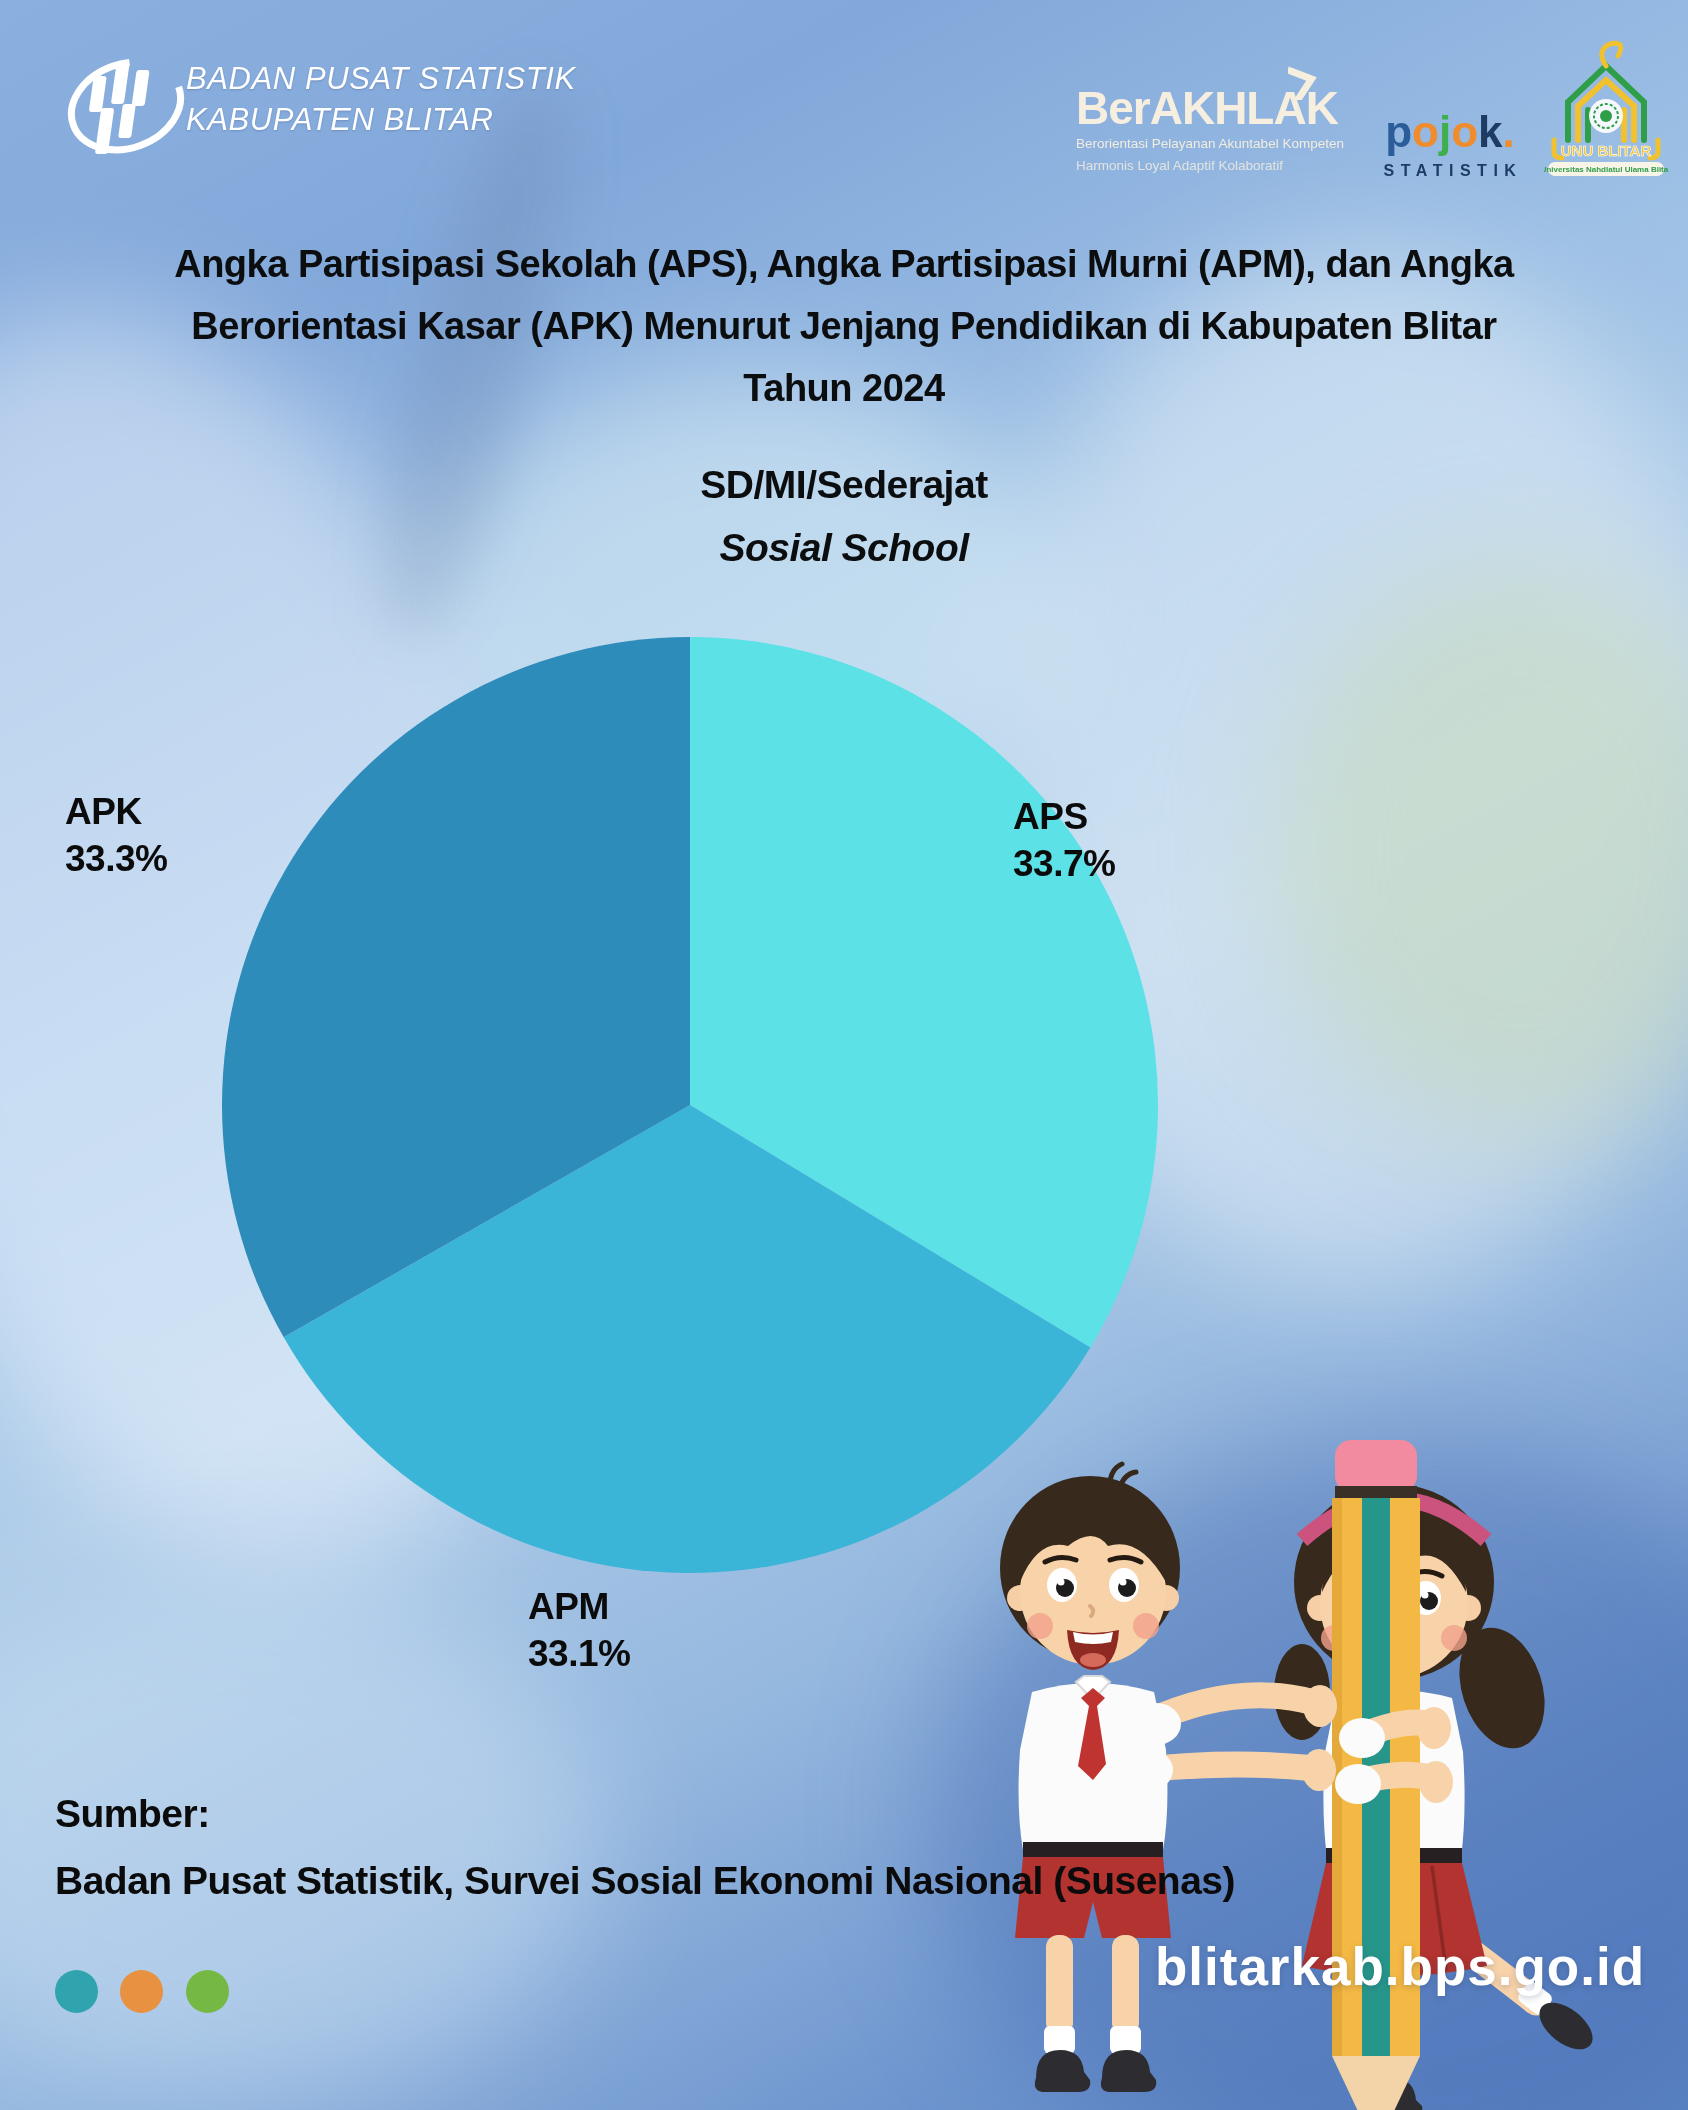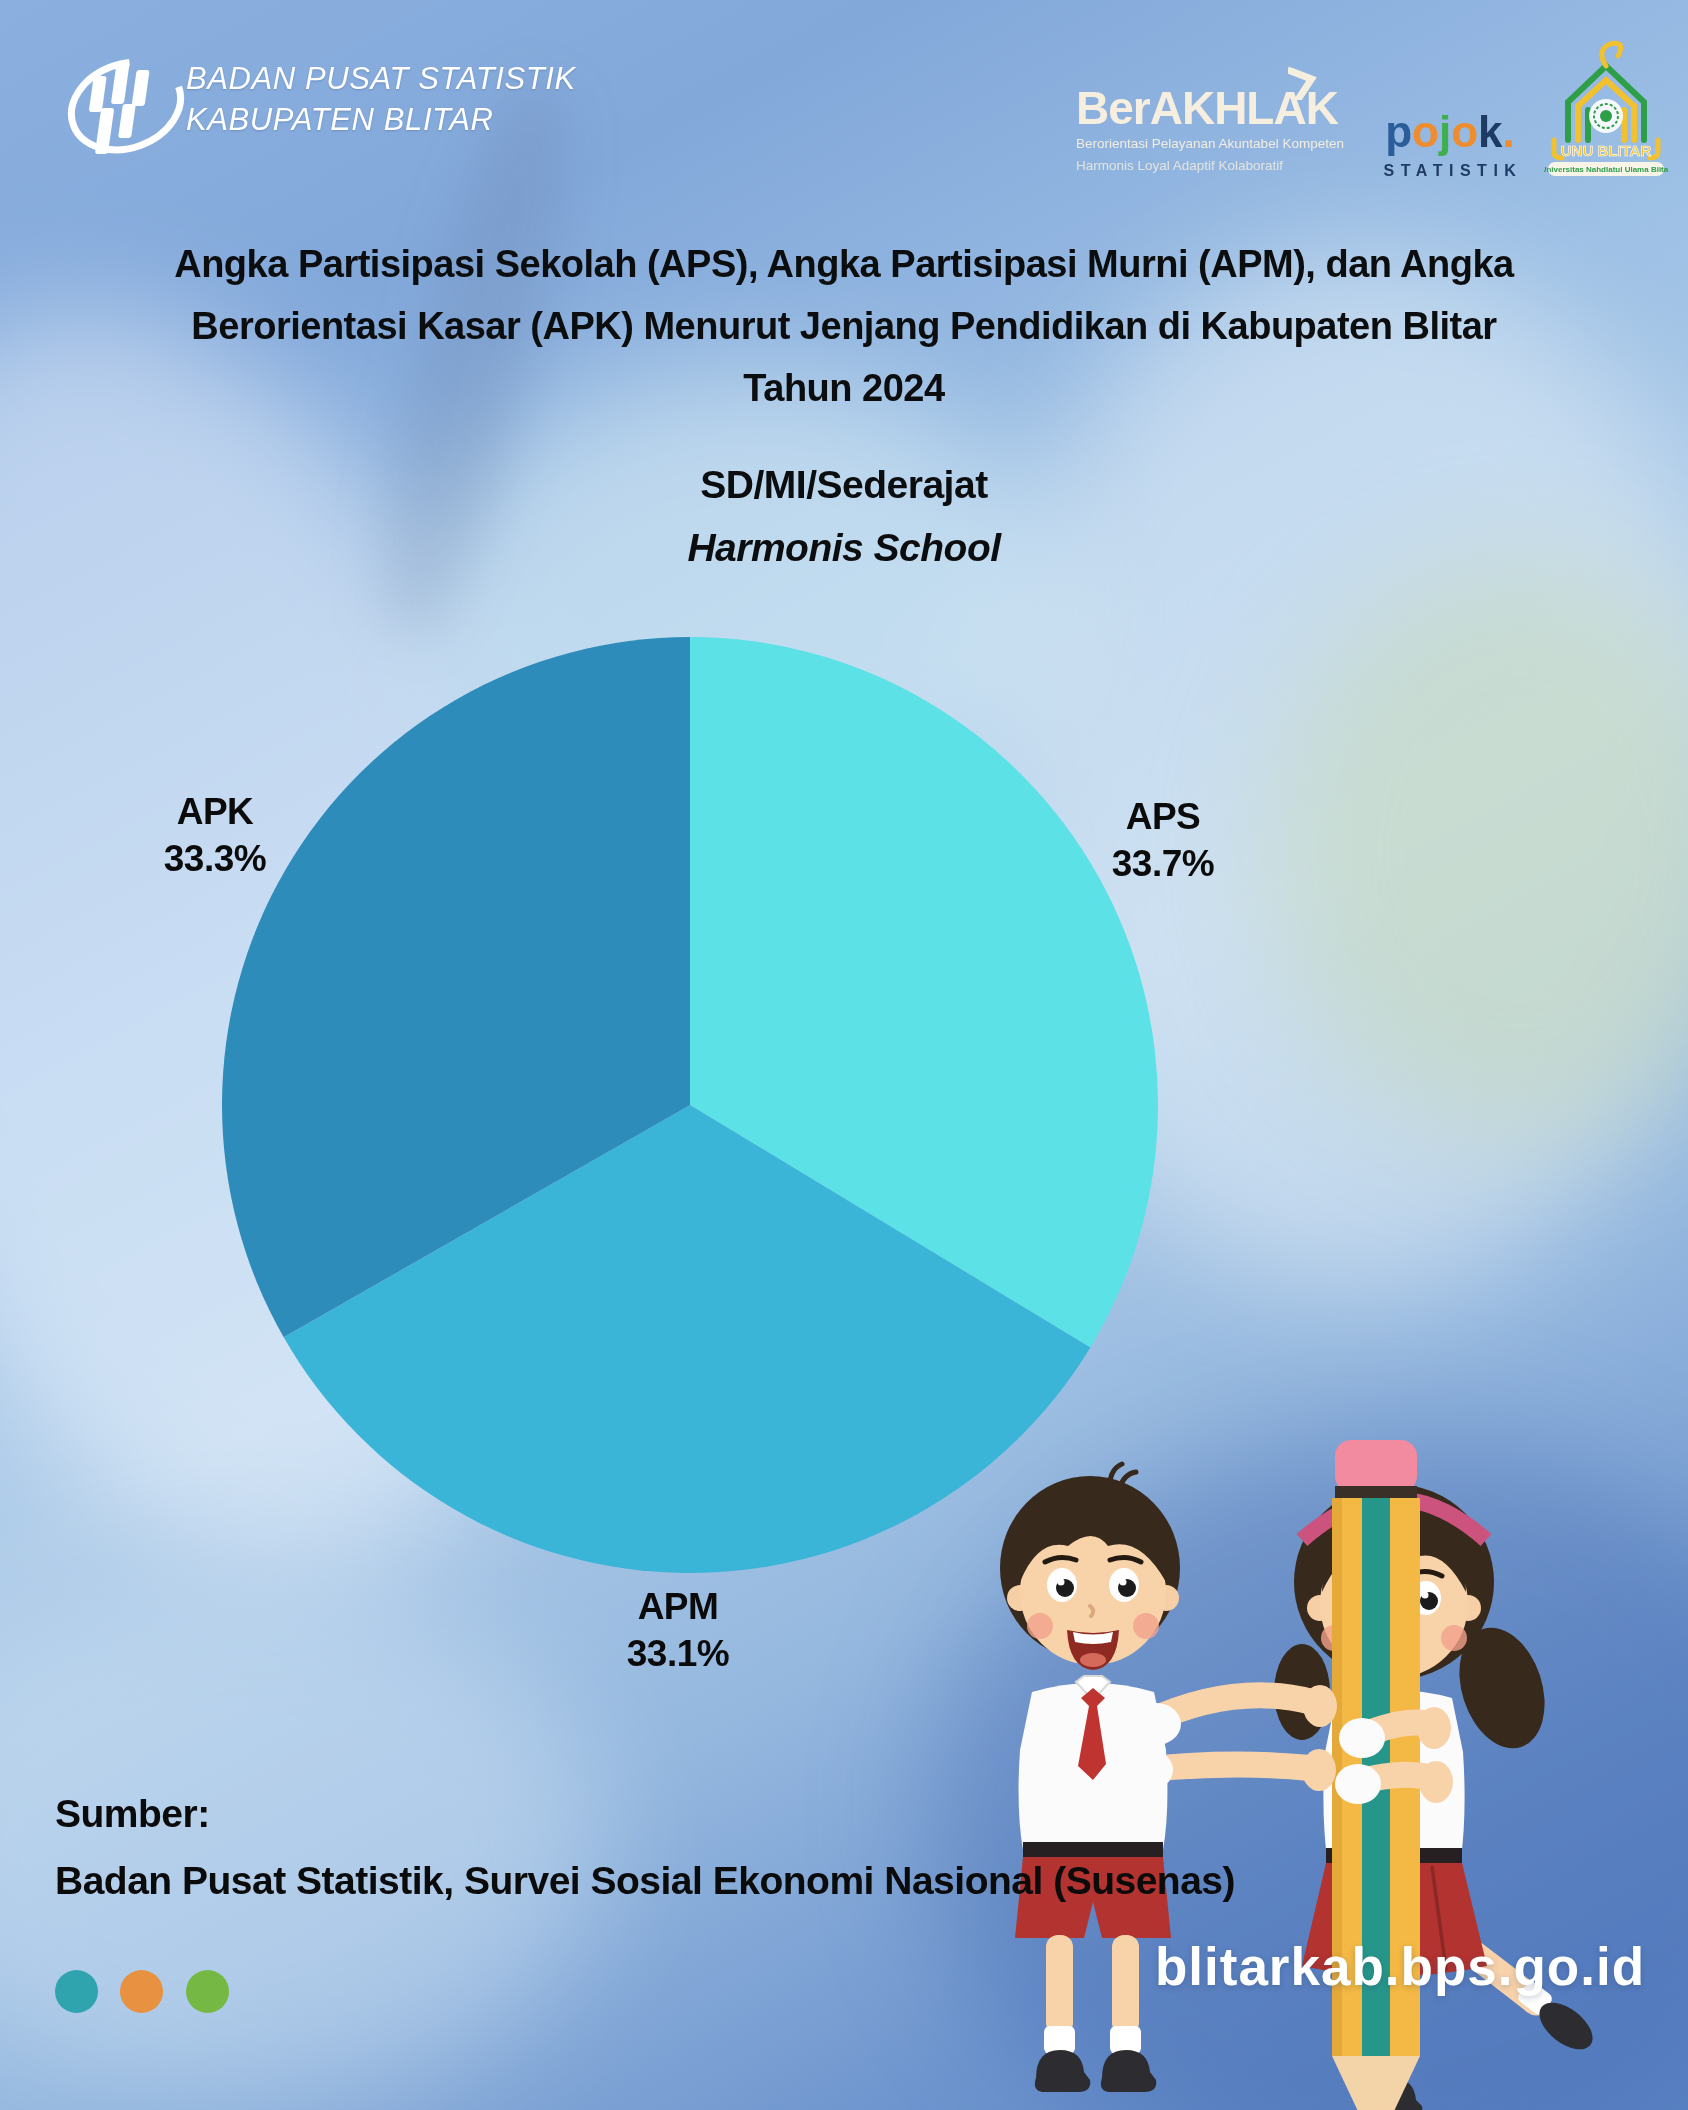--- a/index.html
+++ b/index.html
@@ -35,21 +35,21 @@
   .title-line{position:absolute;left:0;width:100%;text-align:center;font-weight:bold;
               font-size:38px;color:#0c0d0e;letter-spacing:-.5px;}
   .t1{top:243px;} .t2{top:305px;} .t3{top:367px;}
   .subtitle-id{position:absolute;left:0;width:100%;text-align:center;top:463px;
                font-weight:bold;font-size:39px;color:#0c0d0e;letter-spacing:-.5px;}
   .subtitle-en{position:absolute;left:0;width:100%;text-align:center;top:526px;
                font-weight:bold;font-style:italic;font-size:39px;color:#0c0d0e;letter-spacing:-.5px;}
 
   
   .pie-svg{position:absolute;left:0;top:0;pointer-events:none;}
-  .pie-label{position:absolute;text-align:center;font-weight:bold;font-size:37px;
+  .pie-label{position:absolute;text-align:left;font-weight:bold;font-size:37px;
              line-height:47px;color:#0b0b0b;letter-spacing:-.5px;}
   .lbl-aps{left:1013px;top:793px;width:300px;}
   .lbl-apk{left:65px;top:788px;width:300px;}
   .lbl-apm{left:528px;top:1583px;width:300px;}
 
   
   .source{position:absolute;left:55px;top:1780px;font-weight:bold;font-size:39px;
           color:#0b0b0b;line-height:67px;letter-spacing:-.5px;}
   .website{position:absolute;left:1120px;top:1936px;width:560px;text-align:center;
            font-weight:bold;font-size:53px;color:#ffffff;letter-spacing:1px;
@@ -121,21 +121,21 @@
     <text x="62" y="116" text-anchor="middle" font-size="15" font-weight="bold" fill="#f2c12e" stroke="#ffffff" stroke-width=".6" font-family="Liberation Sans, sans-serif">UNU BLITAR</text>
     <rect x="4" y="122" width="116" height="14" rx="7" fill="#f8f4e8"></rect>
     <text x="62" y="132" text-anchor="middle" font-size="8" font-weight="bold" fill="#2f9e49" font-family="Liberation Sans, sans-serif">Universitas Nahdlatul Ulama Blitar</text>
   </svg>
 
   <div class="title-line t1">Angka Partisipasi Sekolah (APS), Angka Partisipasi Murni (APM), dan Angka</div>
   <div class="title-line t2">Berorientasi Kasar (APK) Menurut Jenjang Pendidikan di Kabupaten Blitar</div>
   <div class="title-line t3">Tahun 2024</div>
 
   <div class="subtitle-id">SD/MI/Sederajat</div>
-  <div class="subtitle-en">Harmonis School</div>
+  <div class="subtitle-en">Sosial School</div>
 
   <svg class="pie-svg" width="1688" height="2110" viewBox="0 0 1688 2110">
     <g id="pie-slices">
         <path d="M 690 1105 L 690 637 A 468 468 0 0 1 1090.3155461761082 1347.4282646263098 Z" fill="#5ce1e6"></path>
         <path d="M 690 1105 L 1090.3155461761082 1347.4282646263098 A 468 468 0 0 1 283.72446475904906 1337.30193598995 Z" fill="#3ab5d8"></path>
         <path d="M 690 1105 L 283.72446475904906 1337.30193598995 A 468 468 0 0 1 689.9999999999999 637 Z" fill="#2e8cba"></path>
       </g>
   </svg>
 
   <div class="pie-label lbl-aps">

